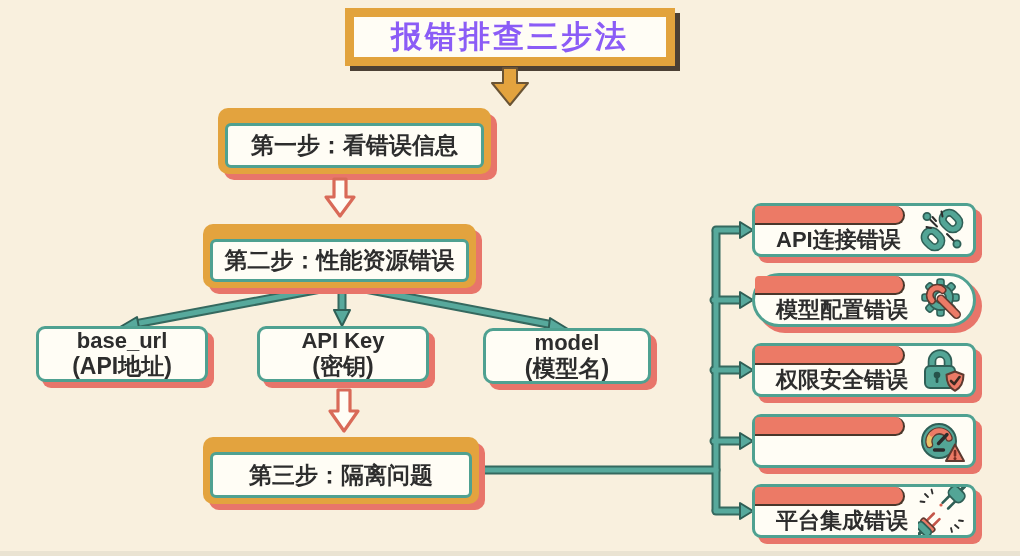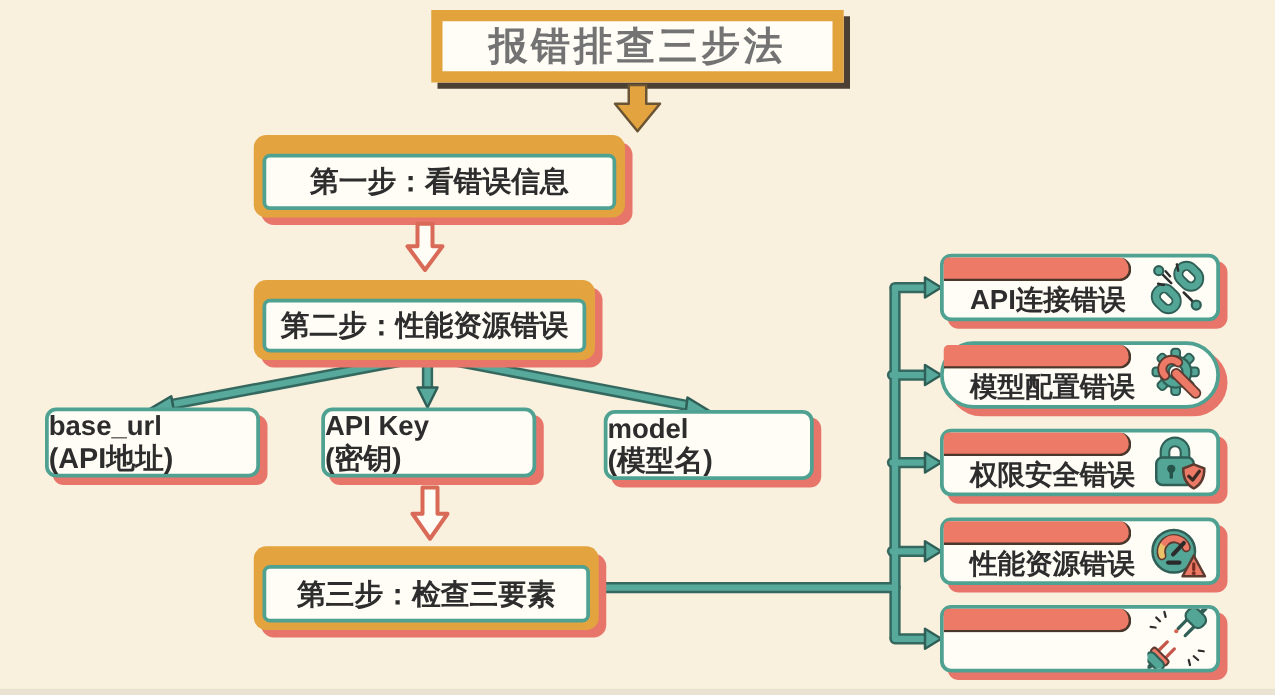--- a/index.html
+++ b/index.html
@@ -10,47 +10,47 @@
   }
   .canvas{position:relative;width:1020px;height:556px;background:#f9f0de;}
   .bottom-strip{position:absolute;left:0;bottom:0;width:1020px;height:5px;background:#ded9c8;opacity:.55;}
 
   
   .title-box{
     position:absolute;left:345px;top:8px;width:330px;height:58px;box-sizing:border-box;
     background:#fffdf5;border:9px solid #e2a33d;box-shadow:5px 5px 0 #4c4034;
     display:flex;align-items:center;justify-content:center;
   }
-  .title-text{color:#737373;font-size:31px;font-weight:bold;letter-spacing:3px;white-space:nowrap;}
+  .title-text{color:#8b5cf6;font-size:31px;font-weight:bold;letter-spacing:3px;white-space:nowrap;}
 
   
   .step-box{position:absolute;background:#e3a33e;border-radius:10px;box-shadow:6px 6px 0 #e8756a;}
   .step-inner{
     position:absolute;left:7px;right:7px;top:15px;bottom:6px;
     background:#fffdf5;border:3px solid #4fa191;border-radius:6px;box-sizing:border-box;
     display:flex;align-items:center;justify-content:center;
     font-size:23px;font-weight:bold;color:#2d2d2d;white-space:nowrap;
   }
-  .step1{left:203px;top:108px;width:273px;height:66px;padding-left:24px;}
+  .step1{left:218px;top:108px;width:273px;height:66px;}
   .step2{left:203px;top:224px;width:273px;height:64px;}
   .step3{left:203px;top:437px;width:276px;height:67px;}
 
   
   .elem-box{
     position:absolute;box-sizing:border-box;height:56px;
     background:#fffdf5;border:3.5px solid #4fa191;border-radius:9px;
     box-shadow:6px 6px 0 #e8756a;
-    display:flex;flex-direction:column;justify-content:center;
+    display:flex;flex-direction:column;align-items:center;justify-content:center;
     font-weight:bold;color:#2d2d2d;line-height:1.15;
   }
   .elem-line1{font-size:22px;}
   .elem-line2{font-size:23px;}
   .elem1{left:36px;top:326px;width:172px;}
   .elem2{left:257px;top:326px;width:172px;}
-  .elem3{left:483px;top:328px;width:168px;}
+  .elem3{left:483px;top:328px;width:168px;border-radius:10px;}
 
   
   .err-box{
     position:absolute;left:752px;width:224px;height:54px;box-sizing:border-box;
     background:#fffdf5;border:3px solid #4fa191;border-radius:9px;
     box-shadow:6px 6px 0 #e8756a;
   }
   .err-band{
     position:absolute;left:0;top:0;width:148px;height:17px;
     background:#ec7a66;border-radius:4px 10px 10px 0;
@@ -139,21 +139,21 @@
   <div class="elem-box elem3">
     <span class="elem-line1">model</span>
     <span class="elem-line2">(模型名)</span>
   </div>
 
   <svg class="arrow-svg" style="left:325px;top:388px;" width="38" height="46" viewBox="0 0 38 46">
     <path d="M13,2 H25 V23 H33 L19,43 L5,23 H13 Z" fill="#fffdf5" stroke="#d96a58" stroke-width="3.2" stroke-linejoin="round"></path>
   </svg>
 
   <div class="step-box step3">
-    <div class="step-inner">第三步：检查三要素</div>
+    <div class="step-inner">第三步：隔离问题</div>
   </div>
 
   <div class="err-box errA">
     <div class="err-band"></div>
     <span class="err-label">API连接错误</span>
     <svg class="err-icon" viewBox="0 0 48 48">
       <g fill="none" stroke-linecap="round">
         <rect x="24" y="8.5" width="18" height="13" rx="6.5" stroke="#2f5f56" stroke-width="8.2" transform="rotate(45 33 15)"></rect>
         <rect x="6" y="26.5" width="18" height="13" rx="6.5" stroke="#2f5f56" stroke-width="8.2" transform="rotate(45 15 33)"></rect>
         <rect x="24" y="8.5" width="18" height="13" rx="6.5" stroke="#53a596" stroke-width="5.2" transform="rotate(45 33 15)"></rect>
@@ -207,36 +207,36 @@
       <rect x="7" y="20" width="30" height="22" rx="5" fill="#53a596" stroke="#2f5f56" stroke-width="2"></rect>
       <circle cx="19" cy="29" r="3.3" fill="#26544b"></circle>
       <rect x="17.6" y="30.5" width="2.8" height="6.5" rx="1.3" fill="#26544b"></rect>
       <path d="M37,25.5 L45.5,28.8 C45.5,36 43.5,41.5 37,44.8 C30.5,41.5 28.5,36 28.5,28.8 Z" fill="#ec7a66" stroke="#5d3a30" stroke-width="2" stroke-linejoin="round"></path>
       <polyline points="33,35 36.2,38 41.5,31" fill="none" stroke="#3c2a22" stroke-width="2.6" stroke-linecap="round" stroke-linejoin="round"></polyline>
     </svg>
   </div>
 
   <div class="err-box errD">
     <div class="err-band"></div>
-    <span class="err-label">性能资源错误</span>
     <svg class="err-icon" viewBox="0 0 48 48">
       <circle cx="21" cy="24" r="17" fill="#53a596" stroke="#2f5f56" stroke-width="2"></circle>
       <path d="M11.5,27.5 A10,10 0 0 1 31,21" fill="none" stroke="#5d3a30" stroke-width="7.4" stroke-linecap="round"></path>
       <path d="M11.5,27.5 A10,10 0 0 1 13.8,17.2" fill="none" stroke="#ecc268" stroke-width="4.8" stroke-linecap="round"></path>
       <path d="M13.8,17.2 A10,10 0 0 1 31,21" fill="none" stroke="#ec7a66" stroke-width="4.8" stroke-linecap="round"></path>
       <line x1="20.5" y1="26.5" x2="29" y2="17.5" stroke="#2b2b2b" stroke-width="3.4" stroke-linecap="round"></line>
       <line x1="16.5" y1="33" x2="25.5" y2="33" stroke="#2b2b2b" stroke-width="3.4" stroke-linecap="round"></line>
       <path d="M37,27.5 L46,44 L28,44 Z" fill="#ec7a66" stroke="#5d3a30" stroke-width="2" stroke-linejoin="round"></path>
       <line x1="37" y1="34" x2="37" y2="38.5" stroke="#7a2e24" stroke-width="2.6" stroke-linecap="round"></line>
       <circle cx="37" cy="41.5" r="1.5" fill="#7a2e24"></circle>
     </svg>
   </div>
 
   <div class="err-box errE">
     <div class="err-band"></div>
+    <span class="err-label">平台集成错误</span>
     <svg class="err-icon" viewBox="0 0 48 48">
 
       <g transform="translate(33,13) rotate(-45)">
         <line x1="14" y1="0" x2="22" y2="0" stroke="#2f5f56" stroke-width="3.6" stroke-linecap="round"></line>
         <line x1="-8" y1="-4" x2="2" y2="-4" stroke="#2f5f56" stroke-width="2.6" stroke-linecap="round"></line>
         <line x1="-8" y1="4" x2="2" y2="4" stroke="#2f5f56" stroke-width="2.6" stroke-linecap="round"></line>
         <rect x="2" y="-8.5" width="12" height="17" rx="5" fill="#53a596" stroke="#2f5f56" stroke-width="1.8"></rect>
       </g>
 
       <g transform="translate(13,35) rotate(135)">

